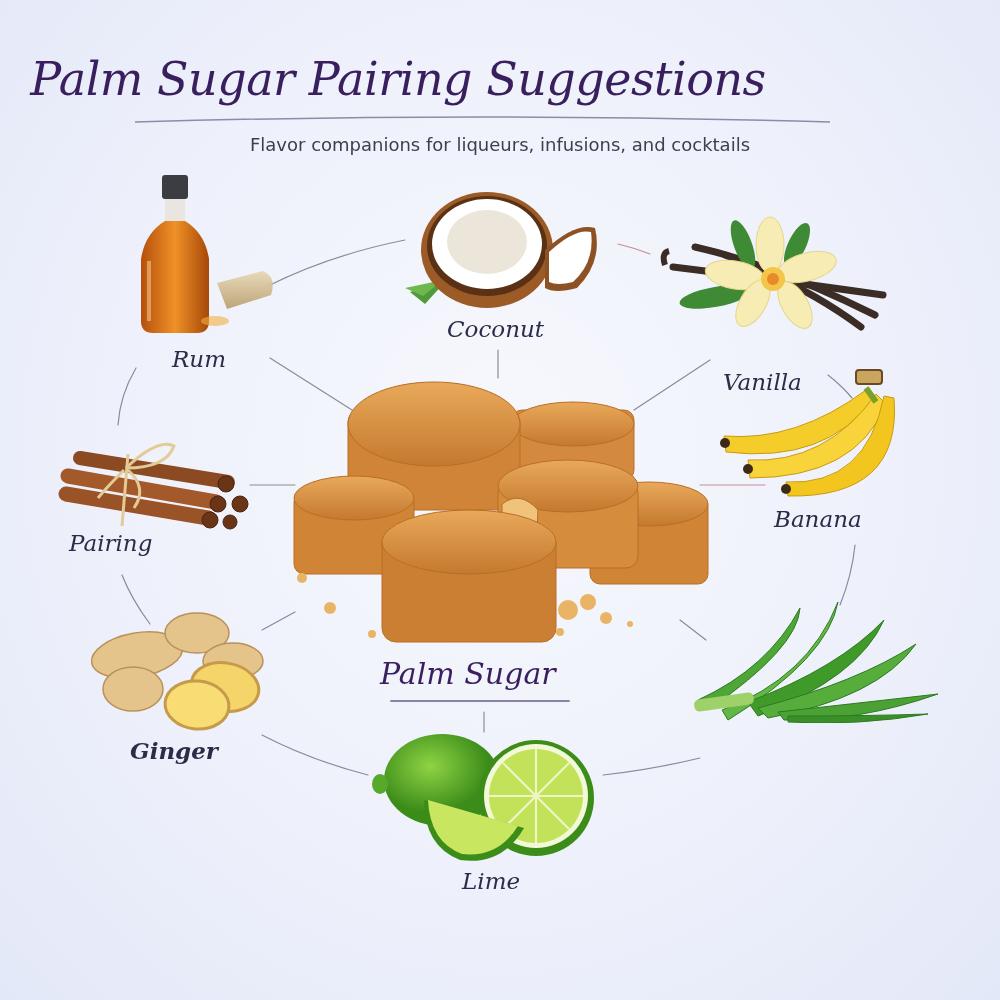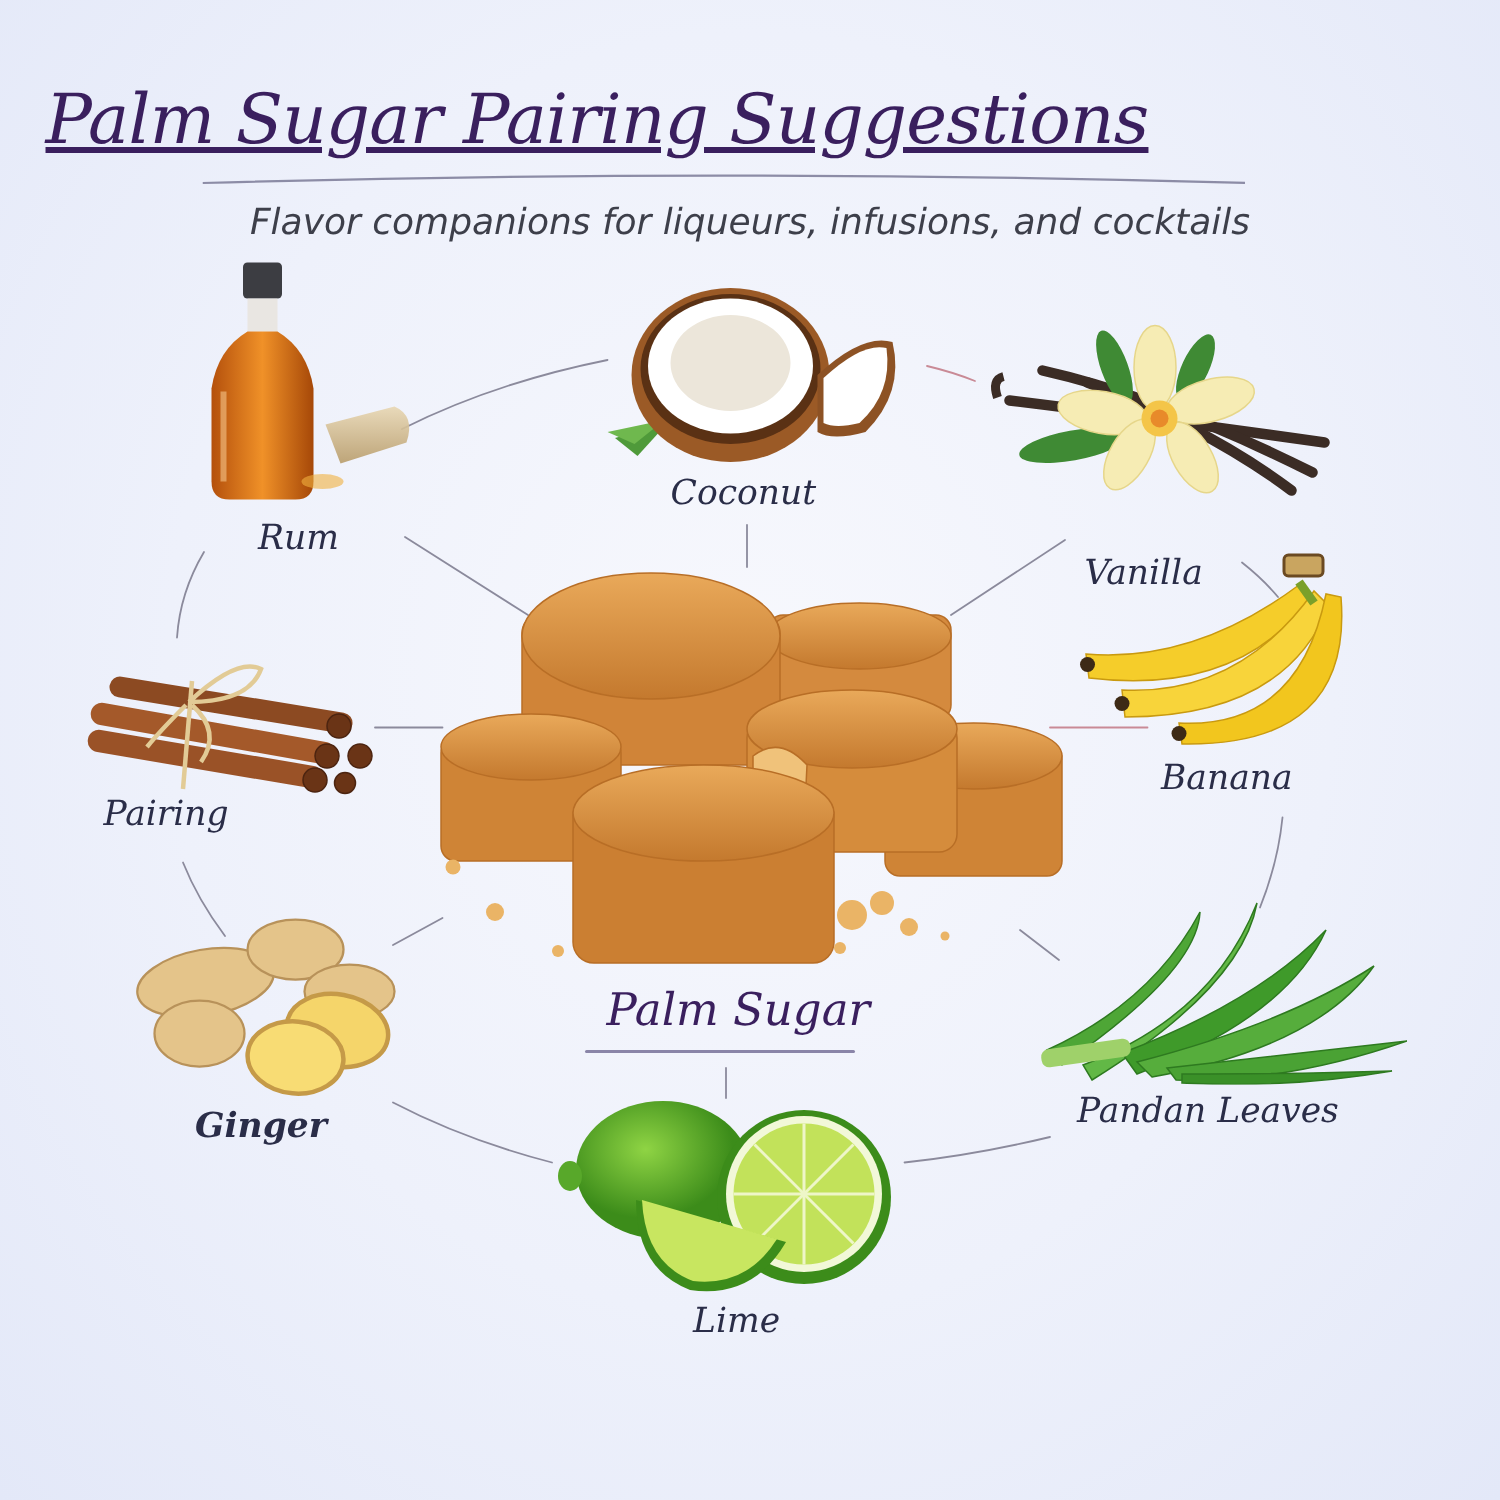--- a/index.html
+++ b/index.html
@@ -5,37 +5,37 @@
   * { box-sizing: border-box; margin: 0; padding: 0; }
   html, body { width: 1000px; height: 1000px; overflow: hidden; }
   body {
     position: relative;
     background: radial-gradient(ellipse at 50% 45%, #f7f8fd 0%, #eef1fb 55%, #e3e8f8 100%);
     font-family: "DejaVu Serif", serif;
   }
   .title {
     position: absolute; left: 0; top: 52px; width: 796px; text-align: center;
     font-family: "DejaVu Serif", serif; font-style: italic;
-    font-size: 46px; color: #3a1f5e; letter-spacing: -0.5px; text-decoration: underline;
+    font-size: 46px; color: #3a1f5e; letter-spacing: -0.5px;
   }
   .title-rule {
     position: absolute; left: 135px; top: 114px; width: 695px; height: 10px;
   }
   .subtitle {
     position: absolute; left: 0; top: 134px; width: 1000px; text-align: center;
-    font-family: "DejaVu Sans", sans-serif; font-size: 24px; color: #3d3f4a; font-style: italic;
+    font-family: "DejaVu Sans", sans-serif; font-size: 18px; color: #3d3f4a;
   }
   svg.links { position: absolute; left: 0; top: 0; }
   .item { position: absolute; }
   .label {
     position: absolute; font-family: "DejaVu Serif", serif; font-style: italic;
     font-size: 23px; color: #2a2d48; white-space: nowrap;
   }
   .center-label {
-    position: absolute; left: 380px; top: 656px; width: 200px; text-align: right;
+    position: absolute; left: 380px; top: 656px; width: 200px; text-align: left;
     font-family: "DejaVu Serif", serif; font-style: italic; font-size: 30px; color: #3a1f5e;
   }
   .center-rule { position: absolute; left: 390px; top: 700px; width: 180px; height: 2px; background: #8a85a8; border-radius: 2px; }
 </style>
 </head>
 <body>
 
 <div class="title">Palm Sugar Pairing Suggestions</div>
 <svg class="title-rule" viewBox="0 0 695 10" preserveAspectRatio="none">
   <path d="M0 8 Q 347 -2 695 8" stroke="#8c8ca6" stroke-width="1.5" fill="none"></path>
@@ -183,21 +183,20 @@
     <g stroke="#2e7a20" stroke-width="1">
       <path d="M10 102 Q 80 70 112 10 Q 110 50 20 112 Z" fill="#4ea636"></path>
       <path d="M34 112 Q 120 80 150 4 Q 140 60 40 122 Z" fill="#62b846"></path>
       <path d="M60 104 Q 150 70 196 22 Q 170 80 70 118 Z" fill="#3f9a2a"></path>
       <path d="M70 110 Q 170 84 228 46 Q 190 100 80 120 Z" fill="#56ad3c"></path>
       <path d="M90 114 Q 180 104 250 96 Q 170 124 96 122 Z" fill="#4aa234"></path>
       <path d="M100 118 Q 180 118 240 116 Q 170 128 100 124 Z" fill="#3a9028"></path>
     </g>
     <rect x="6" y="98" width="60" height="12" rx="5" fill="#9fd16a" transform="rotate(-8 36 104)"></rect>
   </svg>
-  <div class="label" style="left:30px;top:130px;">Pandan Leaves</div>
 </div>
 
 <div class="item" style="left:372px;top:728px;width:230px;height:180px;">
   <svg width="230" height="135">
     <defs>
       <radialGradient id="limeg" cx="0.4" cy="0.35">
           <stop offset="0" stop-color="#8fd444"></stop>
           <stop offset="1" stop-color="#3c8c1a"></stop>
         </radialGradient>
     </defs>

